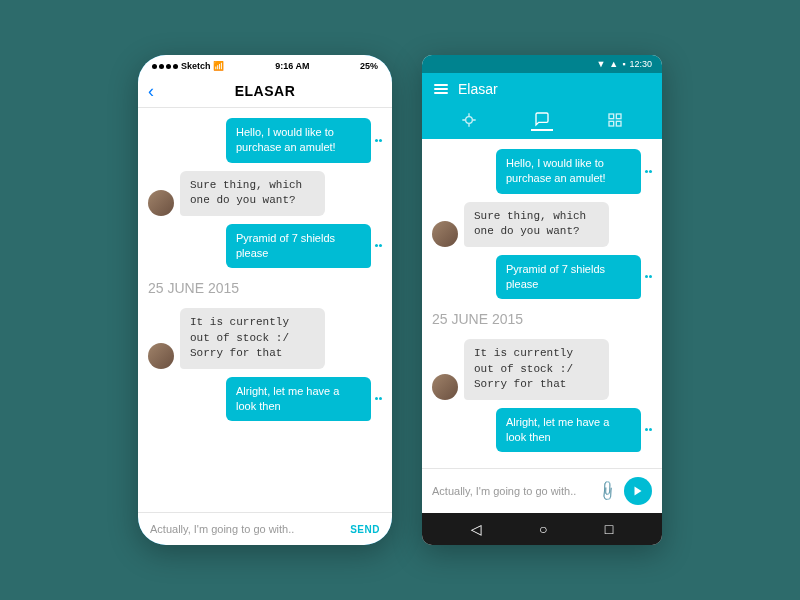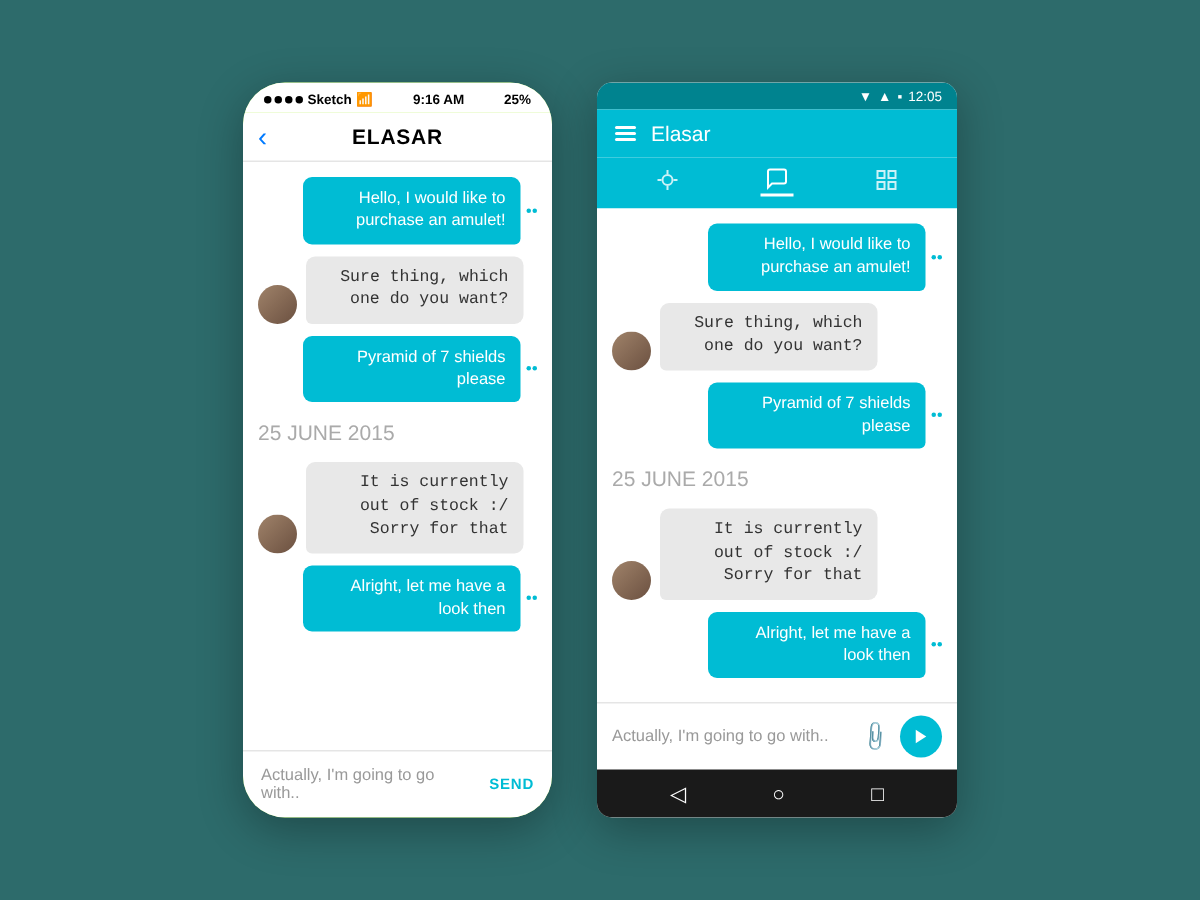--- a/index.html
+++ b/index.html
@@ -10,23 +10,23 @@
       display: flex;
       align-items: center;
       justify-content: center;
       gap: 30px;
       font-family: -apple-system, BlinkMacSystemFont, 'Segoe UI', sans-serif;
       overflow: hidden;
     }
 
     
     .ios-phone {
-      width: 206px;
+      width: 254px;
       height: 490px;
-      background: #bef264;
+      background: #0ea5e9;
       border-radius: 28px;
       overflow: hidden;
       display: flex;
       flex-direction: column;
       box-shadow: 0 8px 30px rgba(0,0,0,0.3);
     }
 
     .ios-status-bar {
       background: #fff;
       padding: 6px 14px 4px;
@@ -110,21 +110,20 @@
     }
 
     .bubble {
       max-width: 145px;
       padding: 7px 10px;
       border-radius: 6px;
       font-size: 11px;
       line-height: 1.4;
       color: #fff;
       position: relative;
-      text-align: right;
     }
 
     .bubble.sent {
       background: #00bcd4;
       border-bottom-right-radius: 4px;
     }
 
     .bubble.received {
       background: #e8e8e8;
       color: #333;
@@ -391,21 +390,21 @@
     <span class="ios-send-btn">SEND</span>
   </div>
 </div>
 
 <div class="android-phone">
 
   <div class="android-status-bar">
     <span>▼</span>
     <span>▲</span>
     <span>▪</span>
-    <span>12:05</span>
+    <span>12:30</span>
   </div>
 
   <div class="android-header">
     <div class="hamburger-icon">
       <div class="hamburger-line"></div>
       <div class="hamburger-line"></div>
       <div class="hamburger-line"></div>
     </div>
     <span class="android-header-title">Elasar</span>
   </div>

